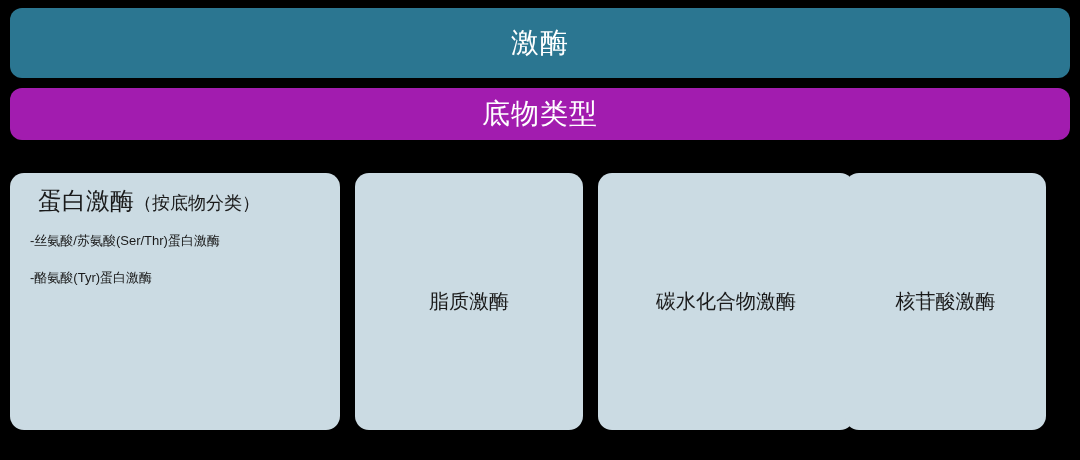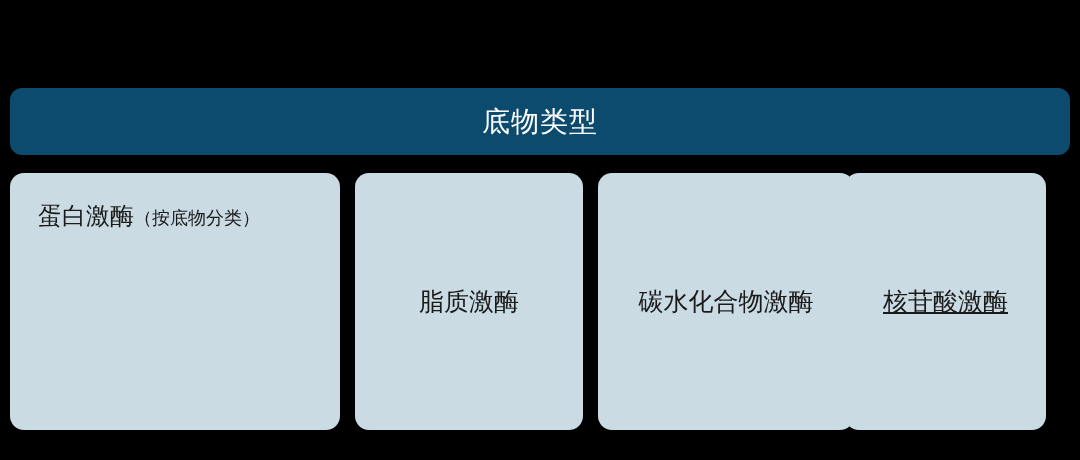--- a/index.html
+++ b/index.html
@@ -35,22 +35,22 @@
     letter-spacing: 1px;
   }
   .header-bar.level-1 {
     top: 8px;
     height: 70px;
     background: #2b7691;
     font-size: 28px;
   }
   .header-bar.level-2 {
     top: 88px;
-    height: 67px;
-    background: #0c4a6e;
+    height: 52px;
+    background: #a21caf;
     font-size: 28px;
   }
   .header-bar .bar-label {
     display: block;
     line-height: 1;
   }
 
   
   .card-row {
     position: absolute;
@@ -64,38 +64,38 @@
     top: 0;
     height: 257px;
     box-sizing: border-box;
     background: #cbdbe3;
     border-radius: 14px;
     color: #1a1a1a;
   }
   .card.card-0 { left: 10px;  width: 330px; }
   .card.card-1 { left: 355px; width: 228px; }
   .card.card-2 { left: 598px; width: 256px; }
-  .card.card-3 { left: 845px; width: 201px; text-decoration: underline; }
+  .card.card-3 { left: 845px; width: 201px; }
 
   
   .card.centered {
     display: flex;
     align-items: center;
     justify-content: center;
     text-align: center;
     padding: 0 18px;
   }
   .card.centered .card-title {
-    font-size: 25px;
+    font-size: 20px;
     line-height: 1.35;
   }
 
   
   .card.detailed {
-    padding: 29px 14px 10px 14px;
+    padding: 14px 14px 10px 14px;
   }
   .card.detailed .card-title {
     font-size: 24px;
     line-height: 1.2;
     margin: 0 0 6px 14px;
     white-space: nowrap;
   }
   .card.detailed .card-title .title-suffix {
     font-size: 18px;
   }
@@ -113,32 +113,37 @@
     display: flex;
     align-items: center;
     white-space: nowrap;
   }
 </style>
 </head>
 <body>
 
 <div id="diagram">
 
+  <div class="header-bar level-1">
+    <span class="bar-label">激酶</span>
+  </div>
 
   <div class="header-bar level-2">
     <span class="bar-label">底物类型</span>
   </div>
 
   <div class="card-row">
 
     <div class="card card-0 detailed">
       <div class="card-title">
         <span>蛋白激酶</span><span class="title-suffix">（按底物分类）</span>
       </div>
       <ul class="card-list">
+        <li>-丝氨酸/苏氨酸(Ser/Thr)蛋白激酶</li>
+        <li>-酪氨酸(Tyr)蛋白激酶</li>
       </ul>
     </div>
 
     <div class="card card-1 centered">
       <span class="card-title">脂质激酶</span>
     </div>
 
     <div class="card card-2 centered">
       <span class="card-title">碳水化合物激酶</span>
     </div>

